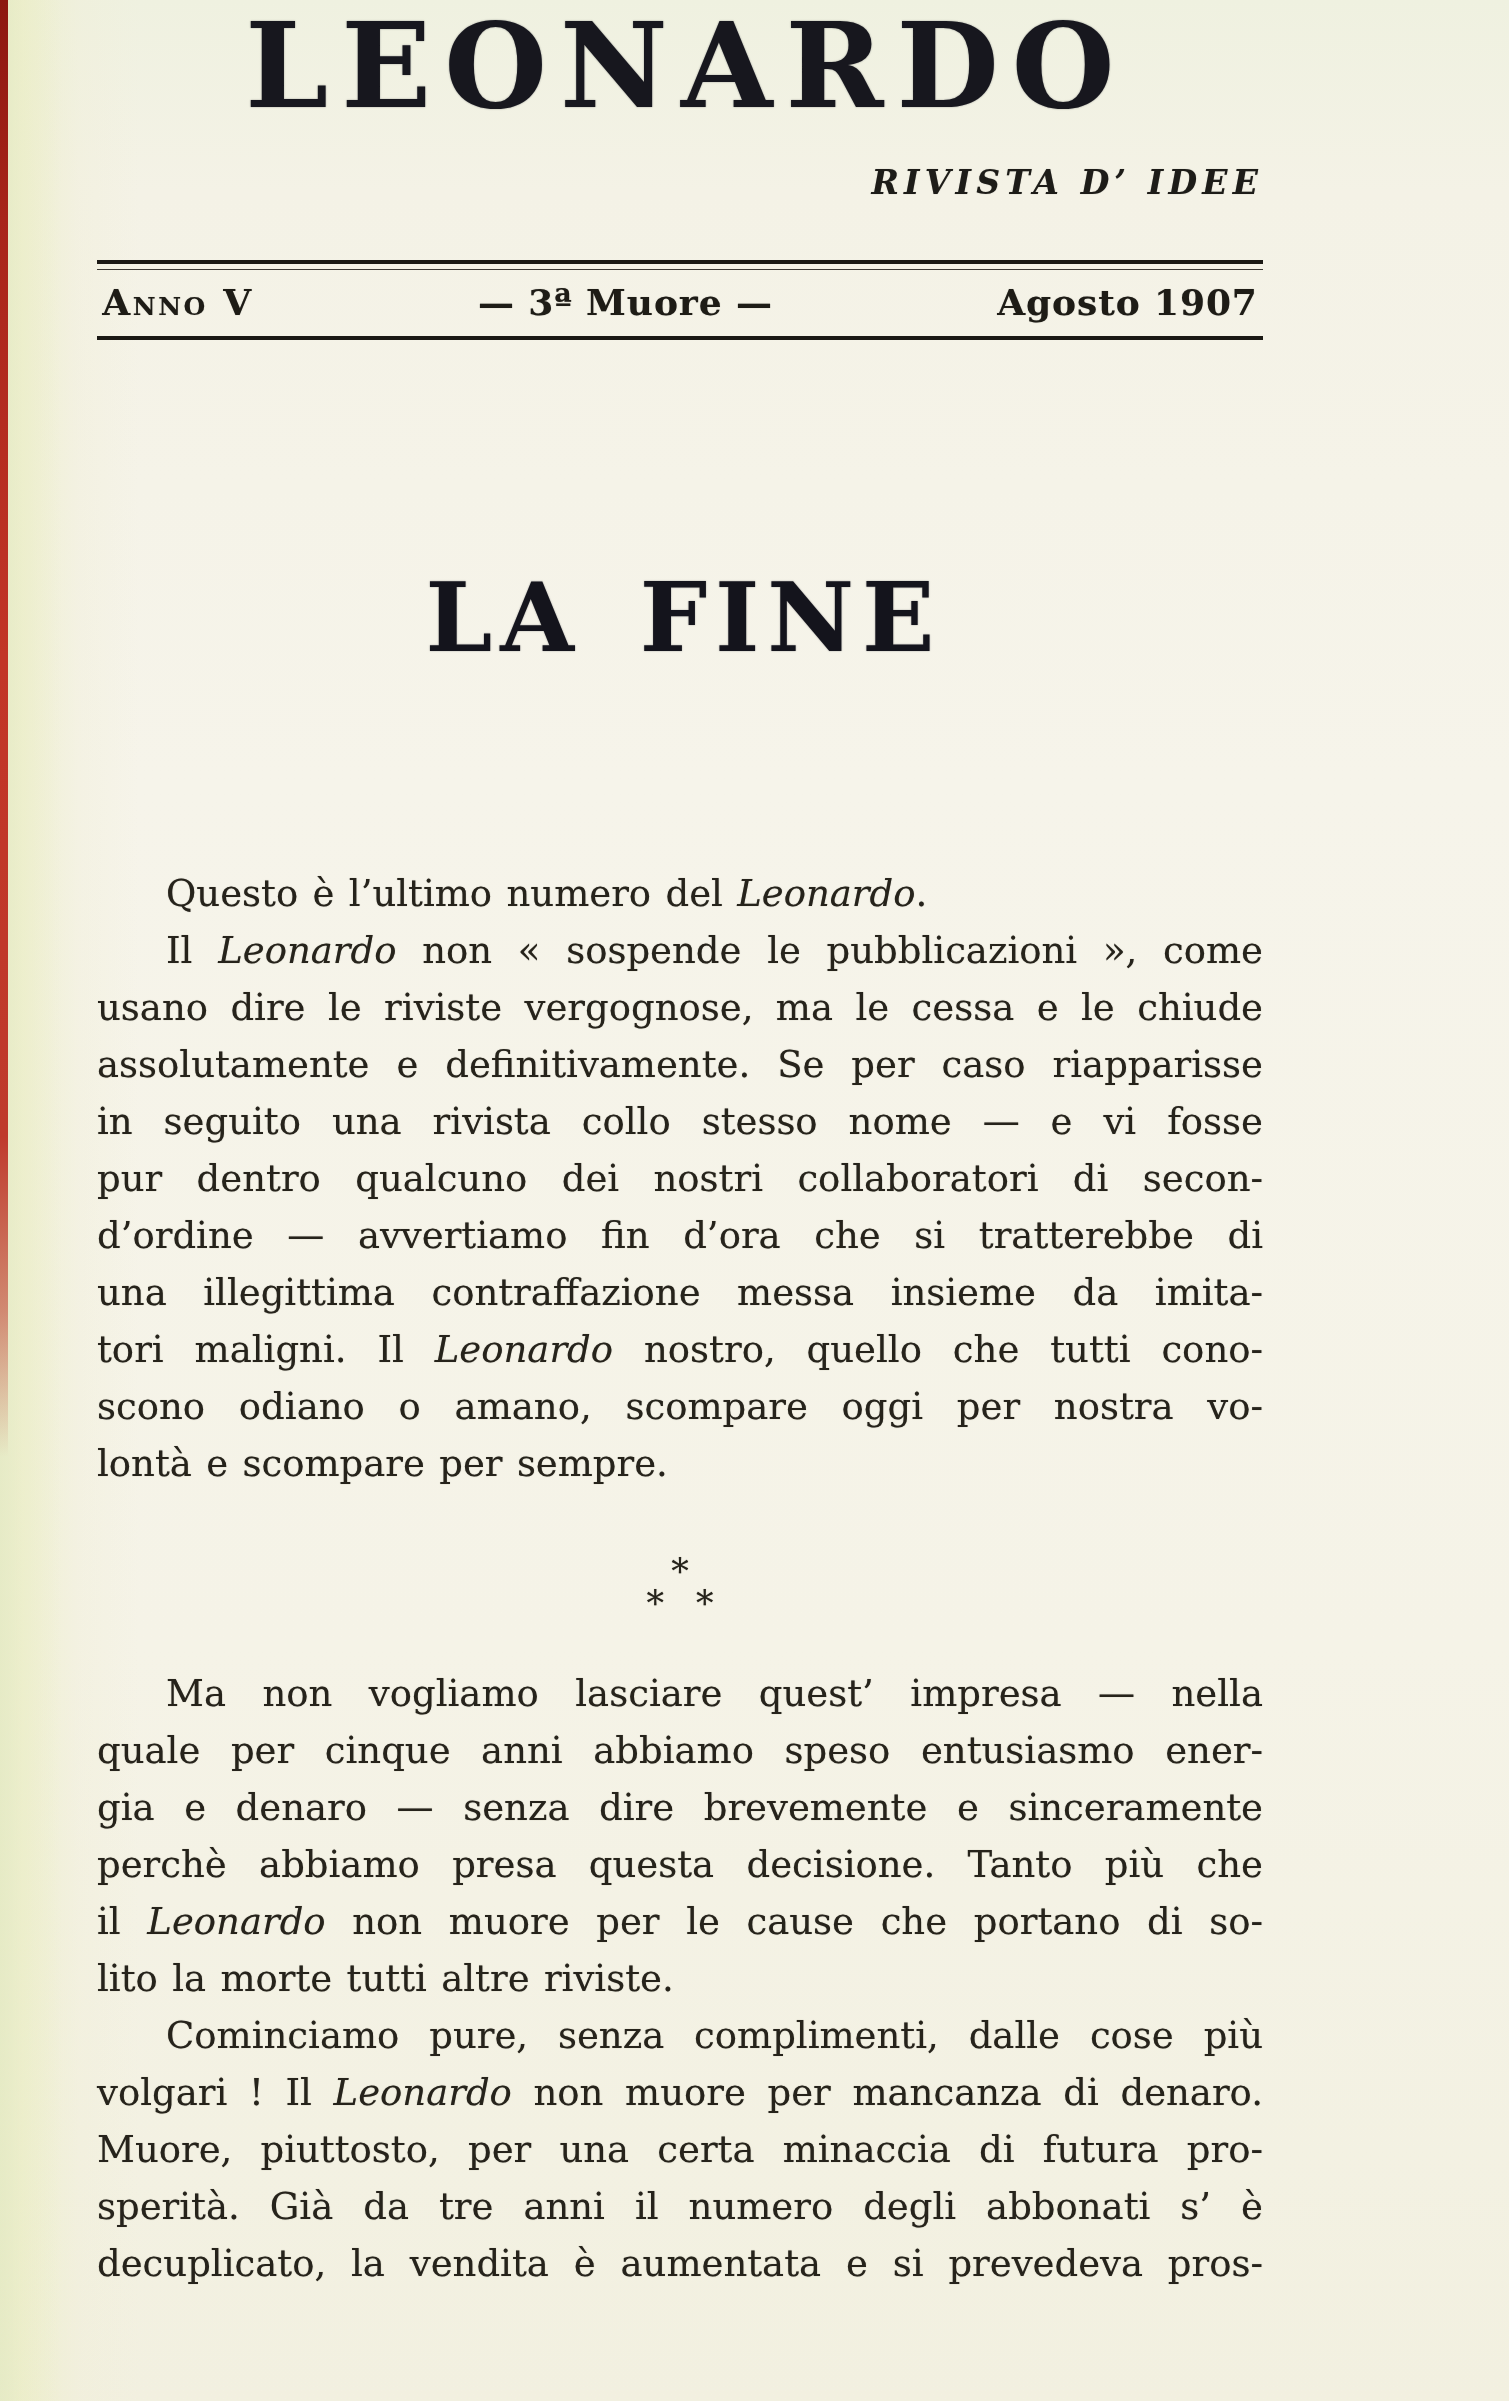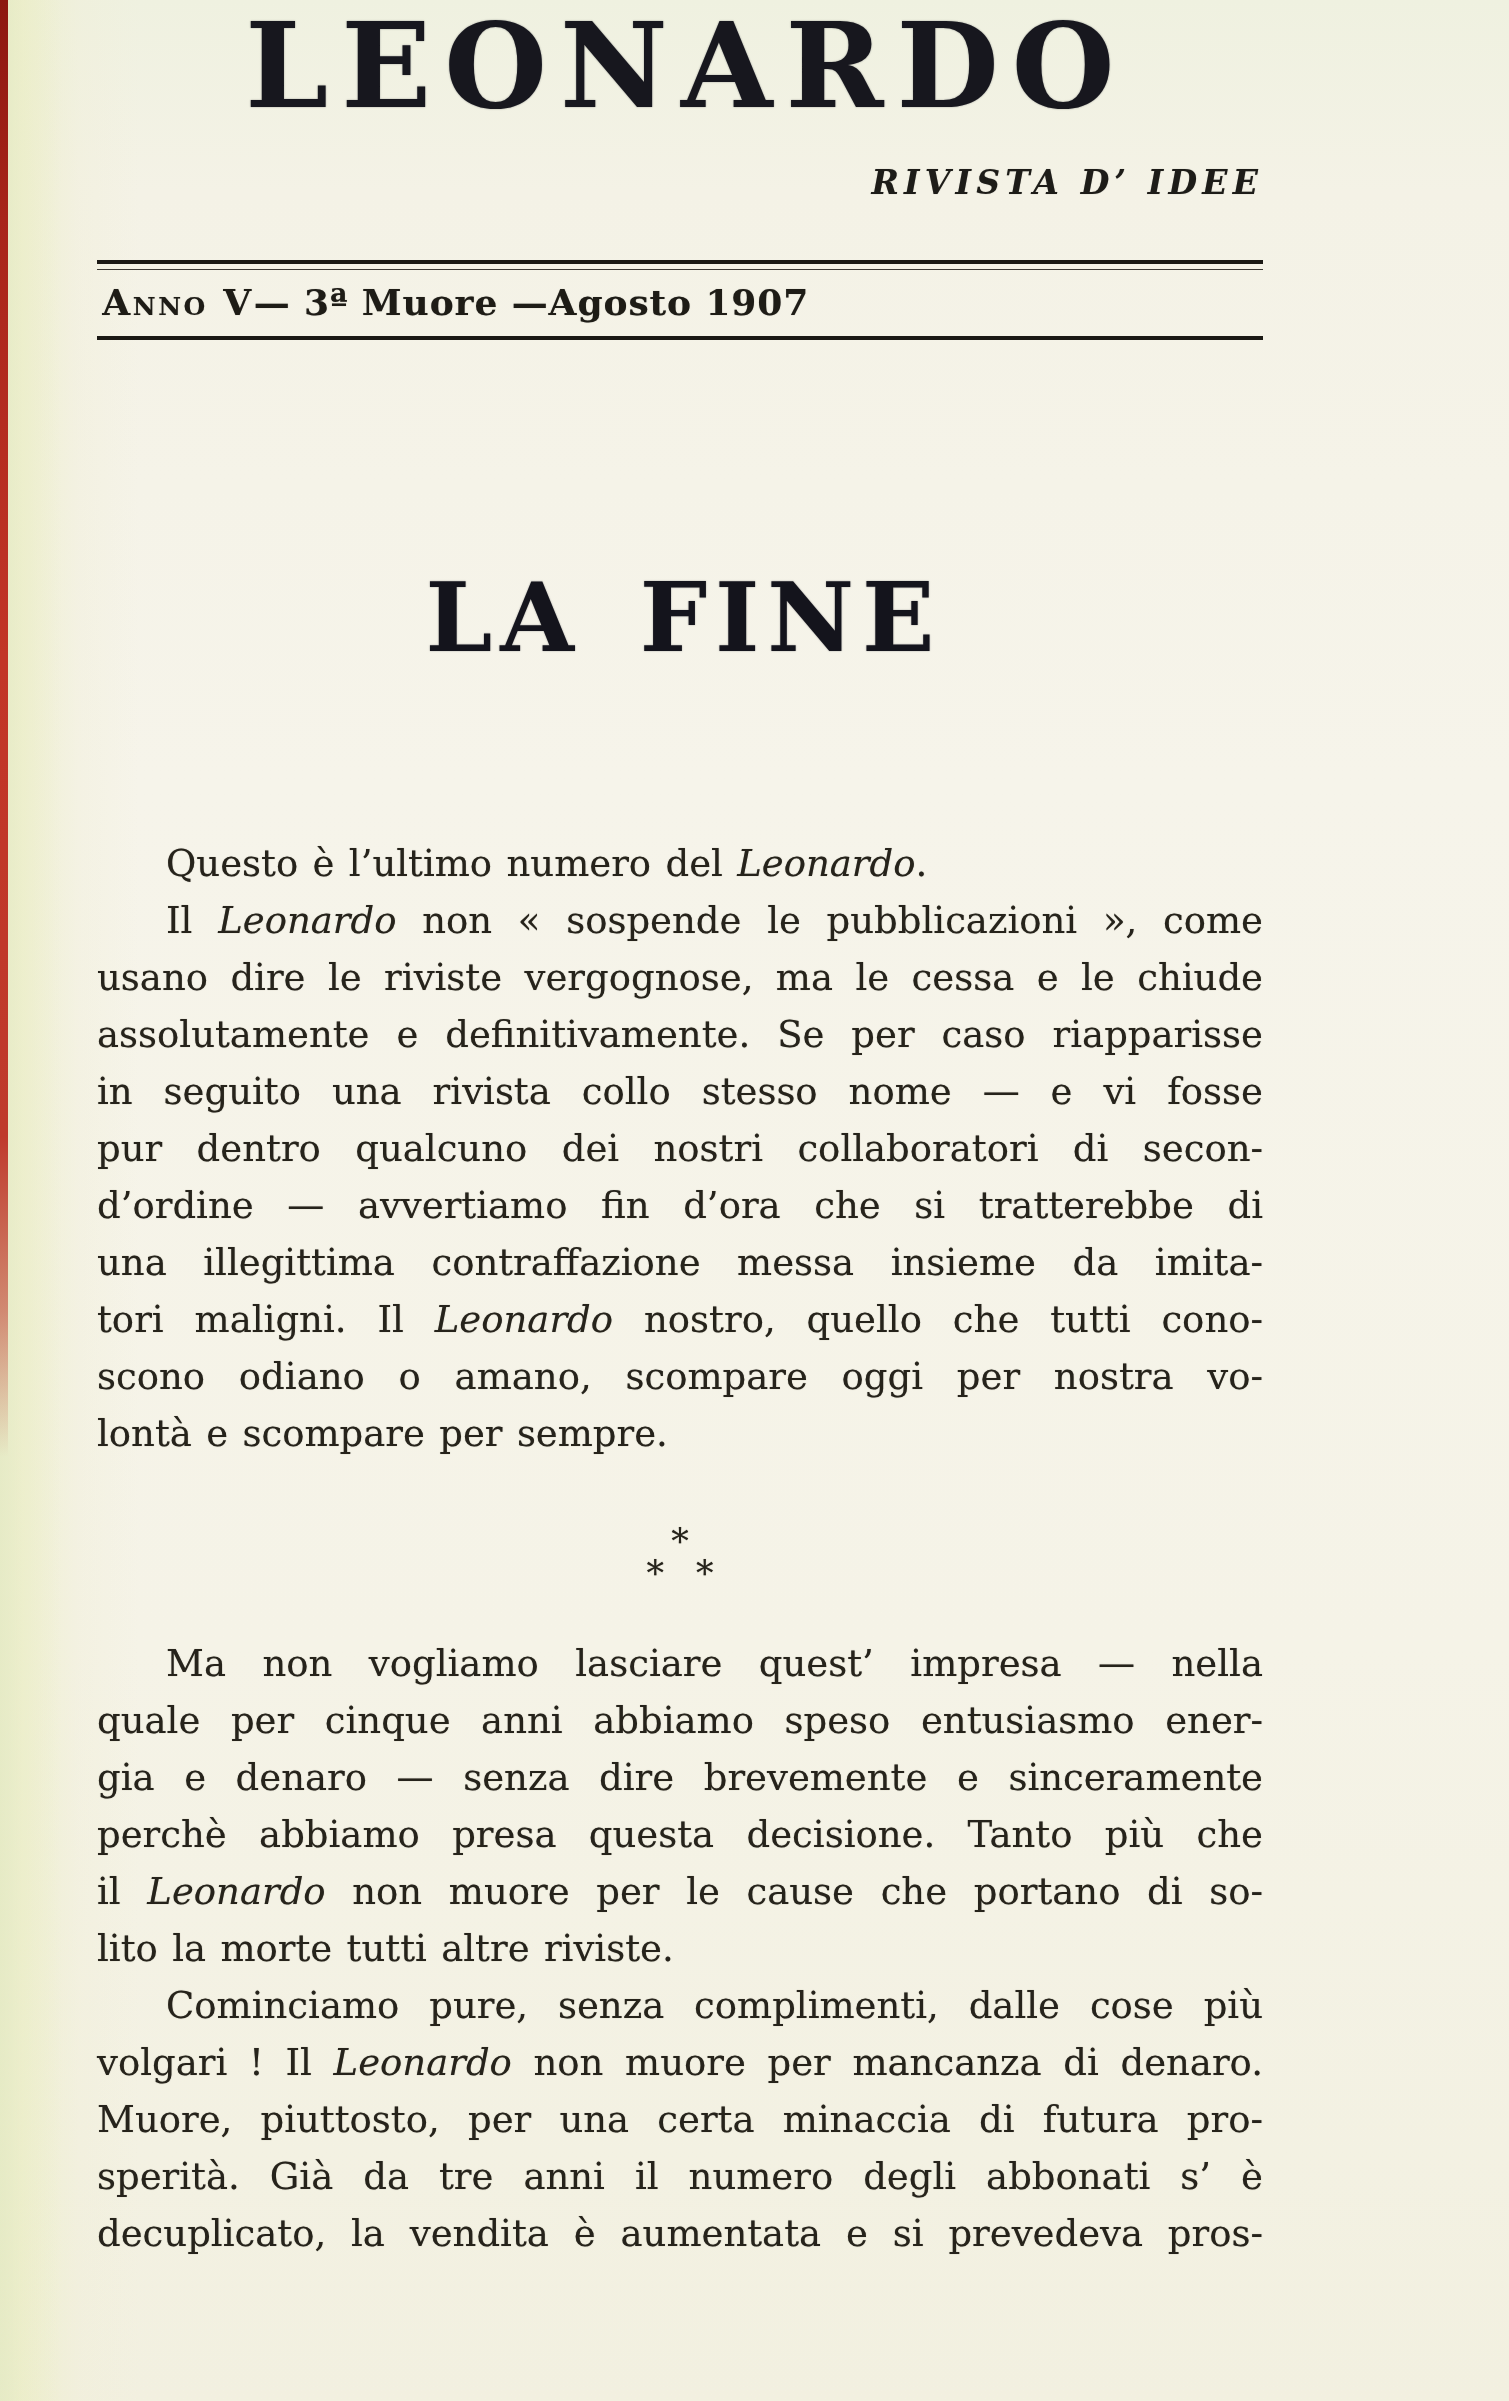--- a/index.html
+++ b/index.html
@@ -53,40 +53,40 @@
     color: #1d1c18; text-shadow: 0 0 0.9px rgba(25,25,25,.4);
   }
 
   .issue-bar { position: absolute; top: 260px; left: 97px; width: 1166px; }
   .rule-double {
     height: 9.5px;
     border-top: 4.3px solid var(--rule);
     border-bottom: 1.7px solid rgba(27,25,20,.85);
   }
   .bar-row {
-    display: flex; align-items: baseline;
+    display: flex; justify-content: space-between; align-items: baseline;
     padding: 11.3px 5.2px 13px 5.2px;
     font-size: 36px; font-weight: bold; color: #1e1c16;
     text-shadow: 0 0 0.9px rgba(25,25,25,.4);
   }
   .issue-left { font-variant: small-caps; letter-spacing: 2.6px; }
   .issue-center { letter-spacing: 0.9px; }
   .issue-right { letter-spacing: 0.9px; }
   .rule-single { height: 4.3px; background: var(--rule); }
 
   .article-title {
     position: absolute; top: 570px; left: 97px; width: 1166px;
     text-align: center; line-height: 1;
     font-size: 95px; font-weight: bold;
     letter-spacing: 7.8px; word-spacing: 17.3px; padding-left: 7.8px;
     color: #14141c; text-shadow: 0 0 1.7px rgba(18,18,30,.4);
   }
 
   .body-text {
-    position: absolute; top: 835px; left: 97px; width: 1166px;
+    position: absolute; top: 865px; left: 97px; width: 1166px;
     font-size: 37px; line-height: 57px;
     color: var(--ink);
     text-shadow: 0 0 0.9px rgba(30,28,20,.45);
   }
   .line {
     text-align: justify;
     text-align-last: justify;
     word-spacing: 2.6px;
   }
   .line.first { text-indent: 69px; }

